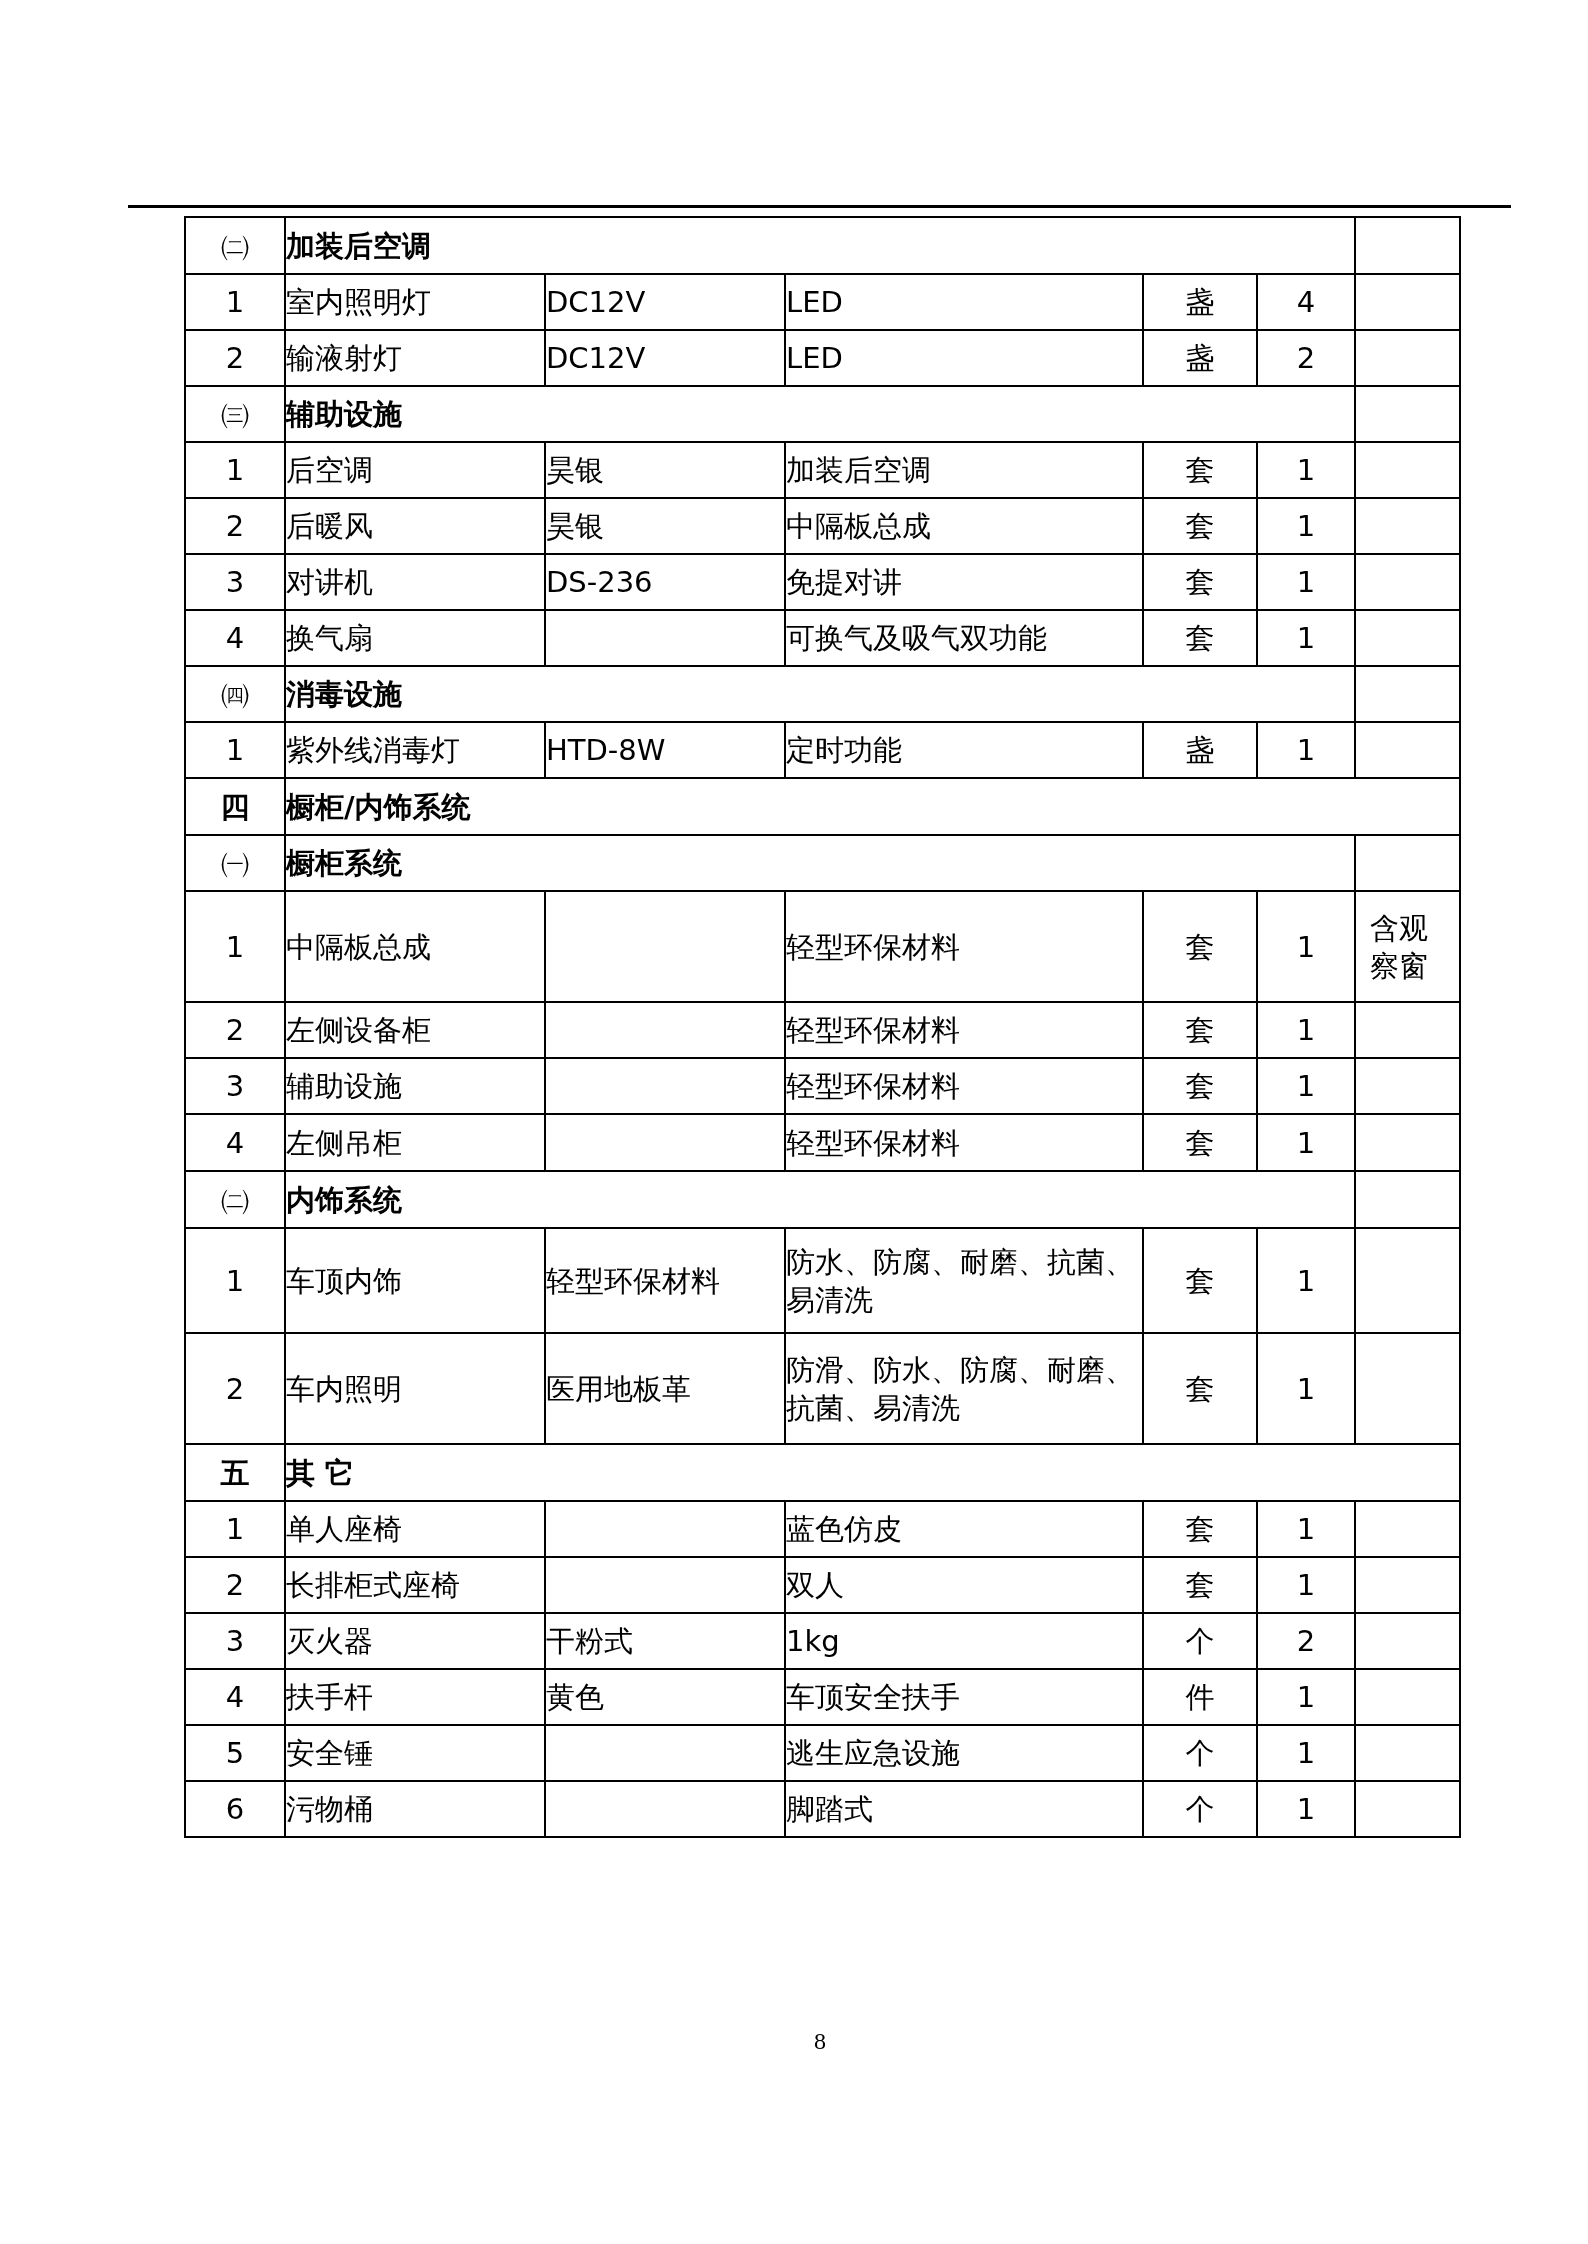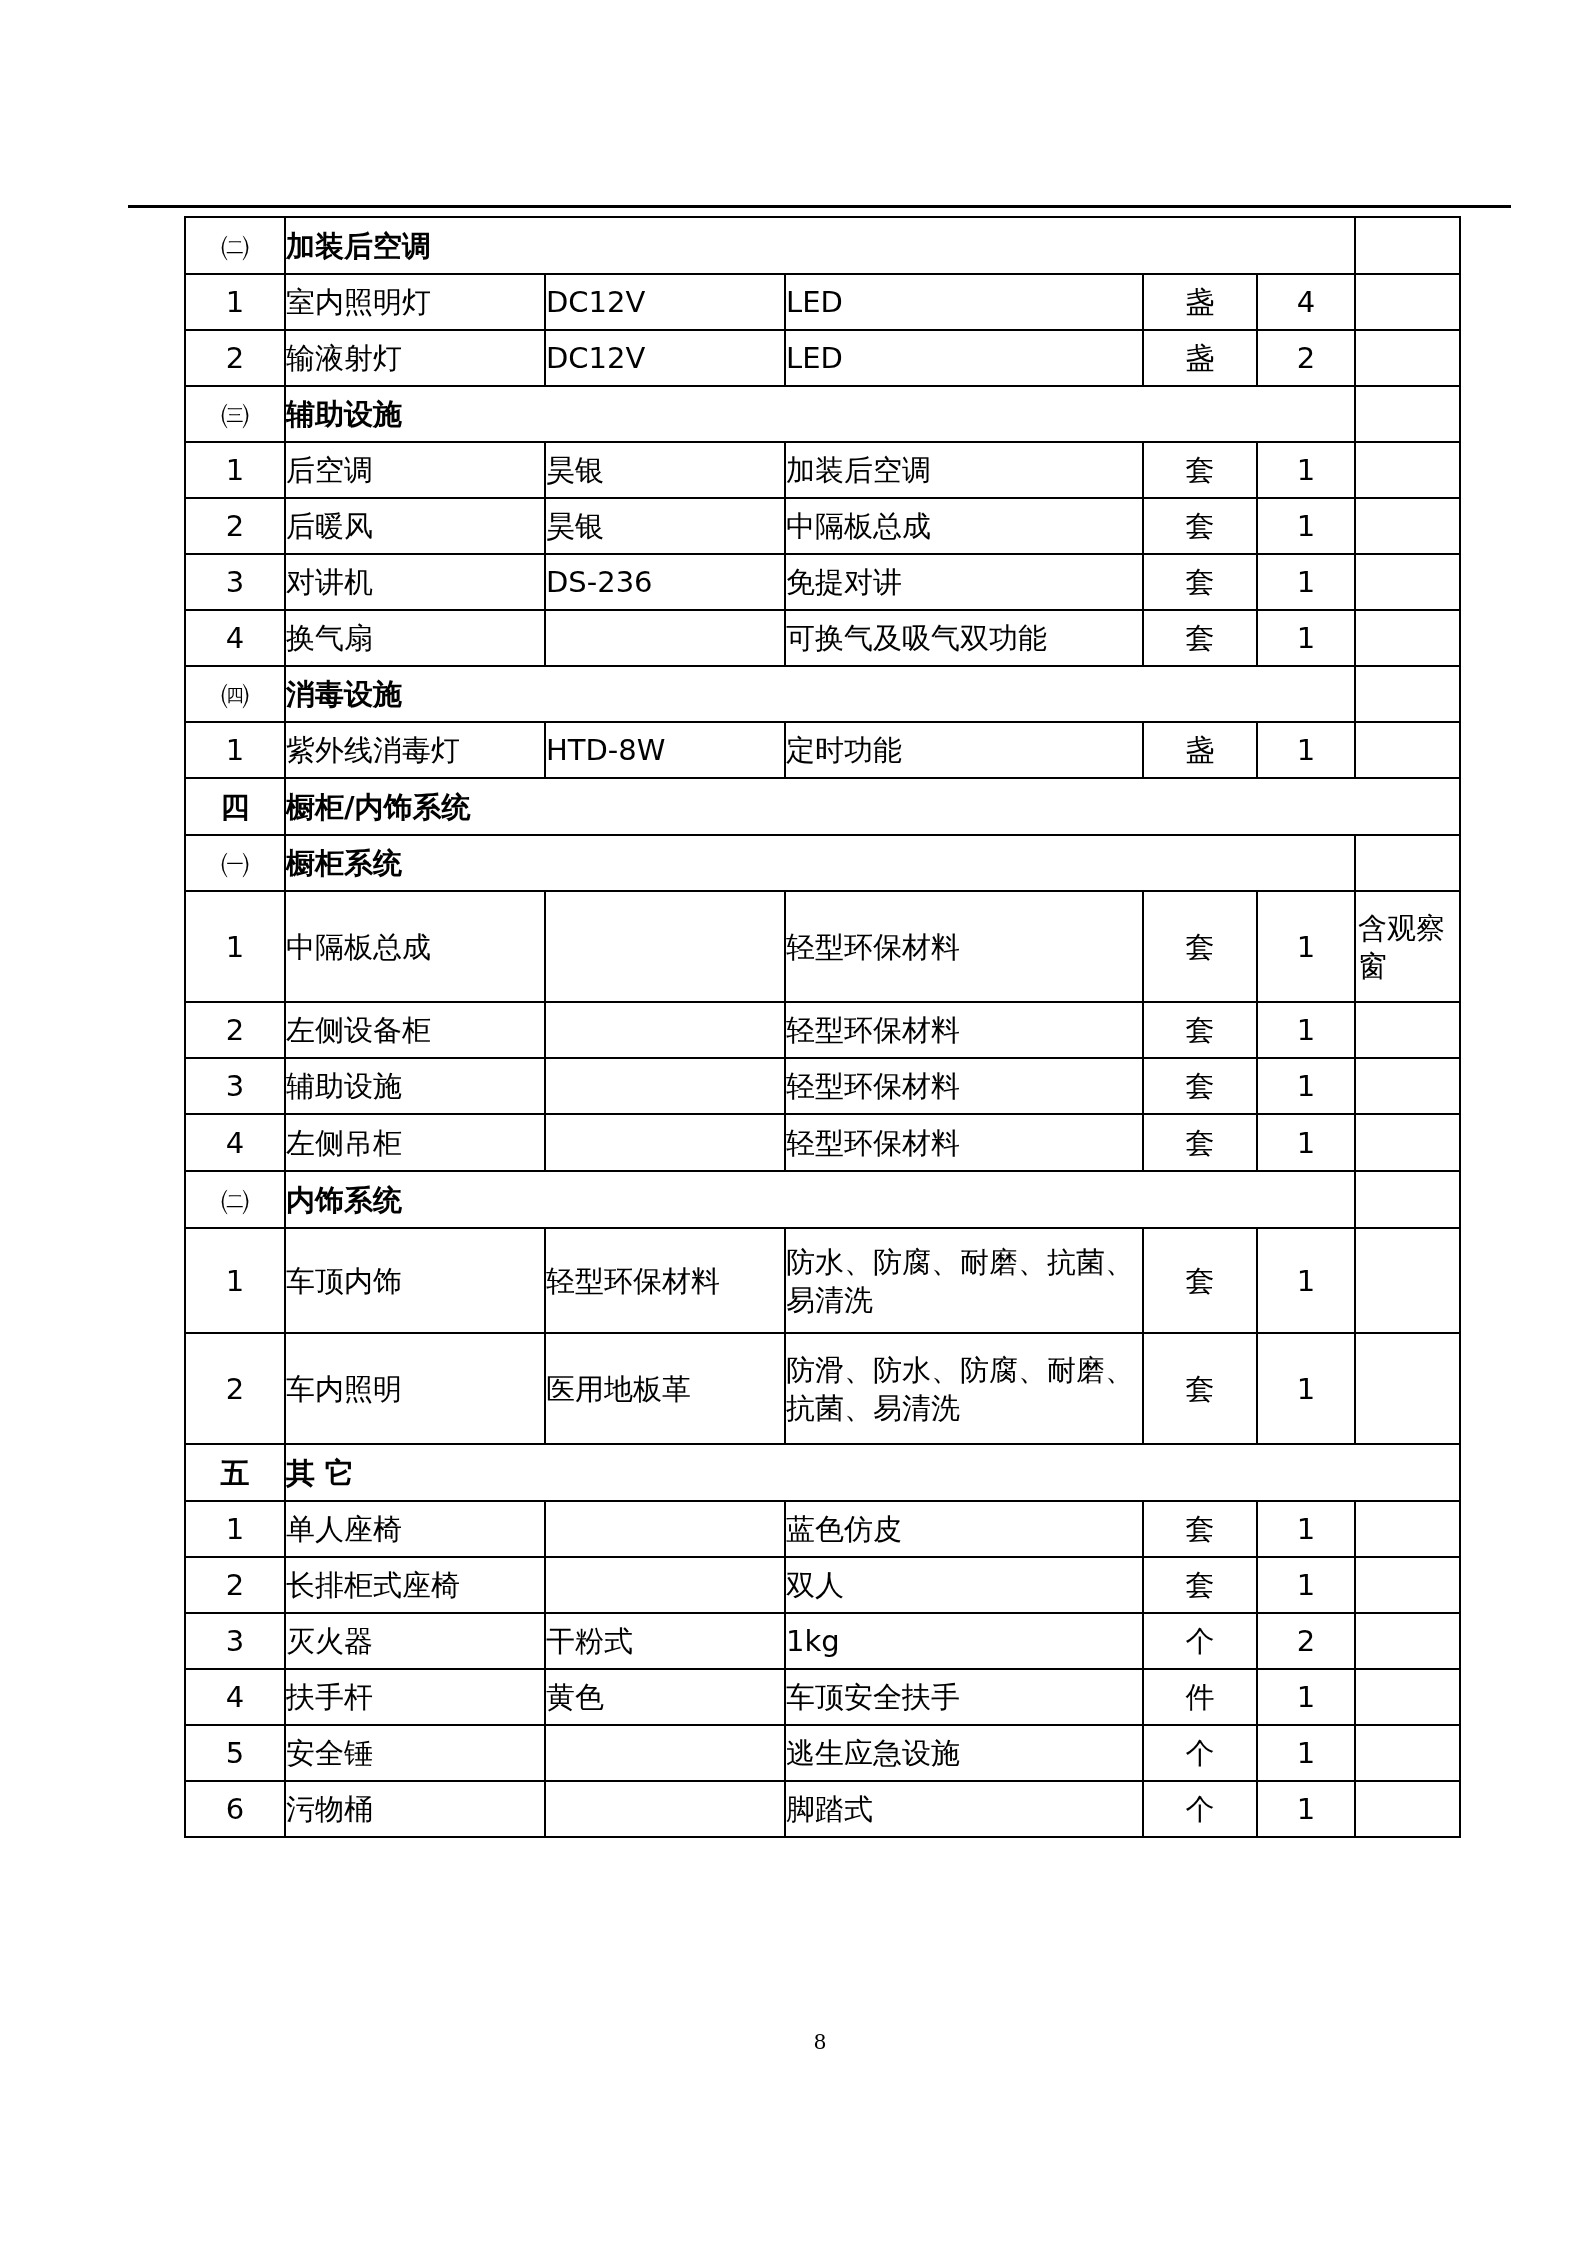--- a/index.html
+++ b/index.html
@@ -122,21 +122,21 @@
         <td class="sec-title" colspan="5">橱柜系统</td>
         <td class="remark"></td>
       </tr>
       <tr style="height: 111px;">
         <td class="num">1</td>
         <td class="txt">中隔板总成</td>
         <td class="txt"></td>
         <td class="txt">轻型环保材料</td>
         <td class="ctr">套</td>
         <td class="ctr">1</td>
-        <td class="remark" style="padding: 0px 2px; text-align: left;">含观察窗</td>
+        <td class="remark" style="padding: 0px 14px; text-align: left;">含观察窗</td>
       </tr>
       <tr style="height: 56px;">
         <td class="num">2</td>
         <td class="txt">左侧设备柜</td>
         <td class="txt"></td>
         <td class="txt">轻型环保材料</td>
         <td class="ctr">套</td>
         <td class="ctr">1</td>
         <td class="remark" style="padding: 0px 14px; text-align: left;"></td>
       </tr>

